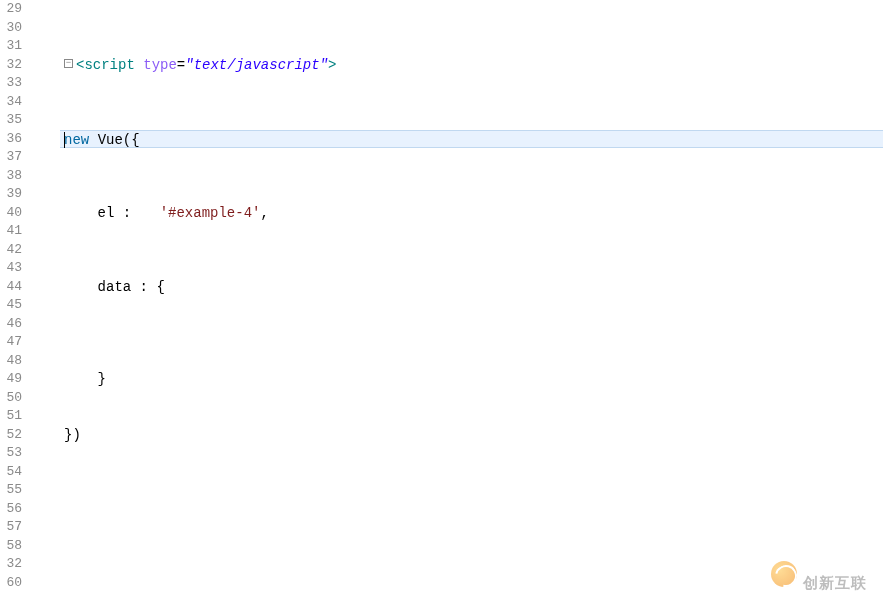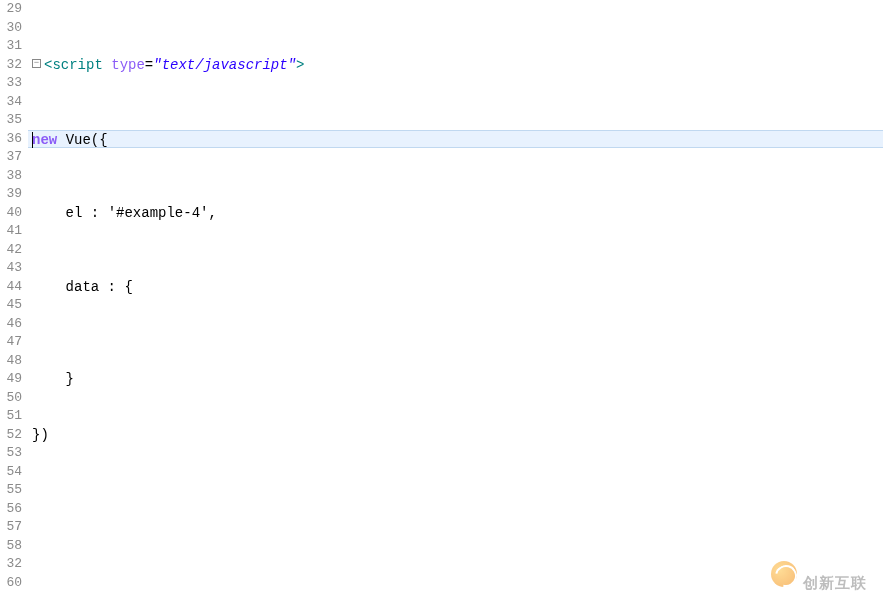--- a/index.html
+++ b/index.html
@@ -8,20 +8,21 @@
     font-size: 14px;
     background: #ffffff;
     width: 883px;
     height: 601px;
     overflow: hidden;
     position: relative;
   }
   .editor {
     display: flex;
     height: 100%;
+    gap: 32px;
   }
   .gutter {
     background: #ffffff;
     color: #8a8a8a;
     text-align: right;
     padding-right: 6px;
     user-select: none;
     width: 28px;
     flex: 0 0 28px;
     line-height: 18.5px;
@@ -43,22 +44,22 @@
     width: 1px;
     height: 16px;
     background: #000;
     vertical-align: text-bottom;
     margin-right: -1px;
   }
 
   .tok-tag   { color: #008080; }
   .tok-attr  { color: #8b5cf6; }
   .tok-str   { color: #2a00ff; font-style: italic; }
-  .tok-kw    { color: #8b5cf6; font-weight: bold; }
-  .tok-strj  { color: #000000; }
+  .tok-kw    { color: #0369a1; font-weight: normal; }
+  .tok-strj  { color: #7f1d1d; margin-left: 20px; }
   .tok-fold  {
     display:inline-block; width:9px; height:9px;
     border:1px solid #888; color:#888;
     font-size:9px; line-height:7px; text-align:center;
     margin-right:3px; vertical-align: middle;
     position: relative; top:-1px;
   }
 
   .watermark {
     position: absolute;

